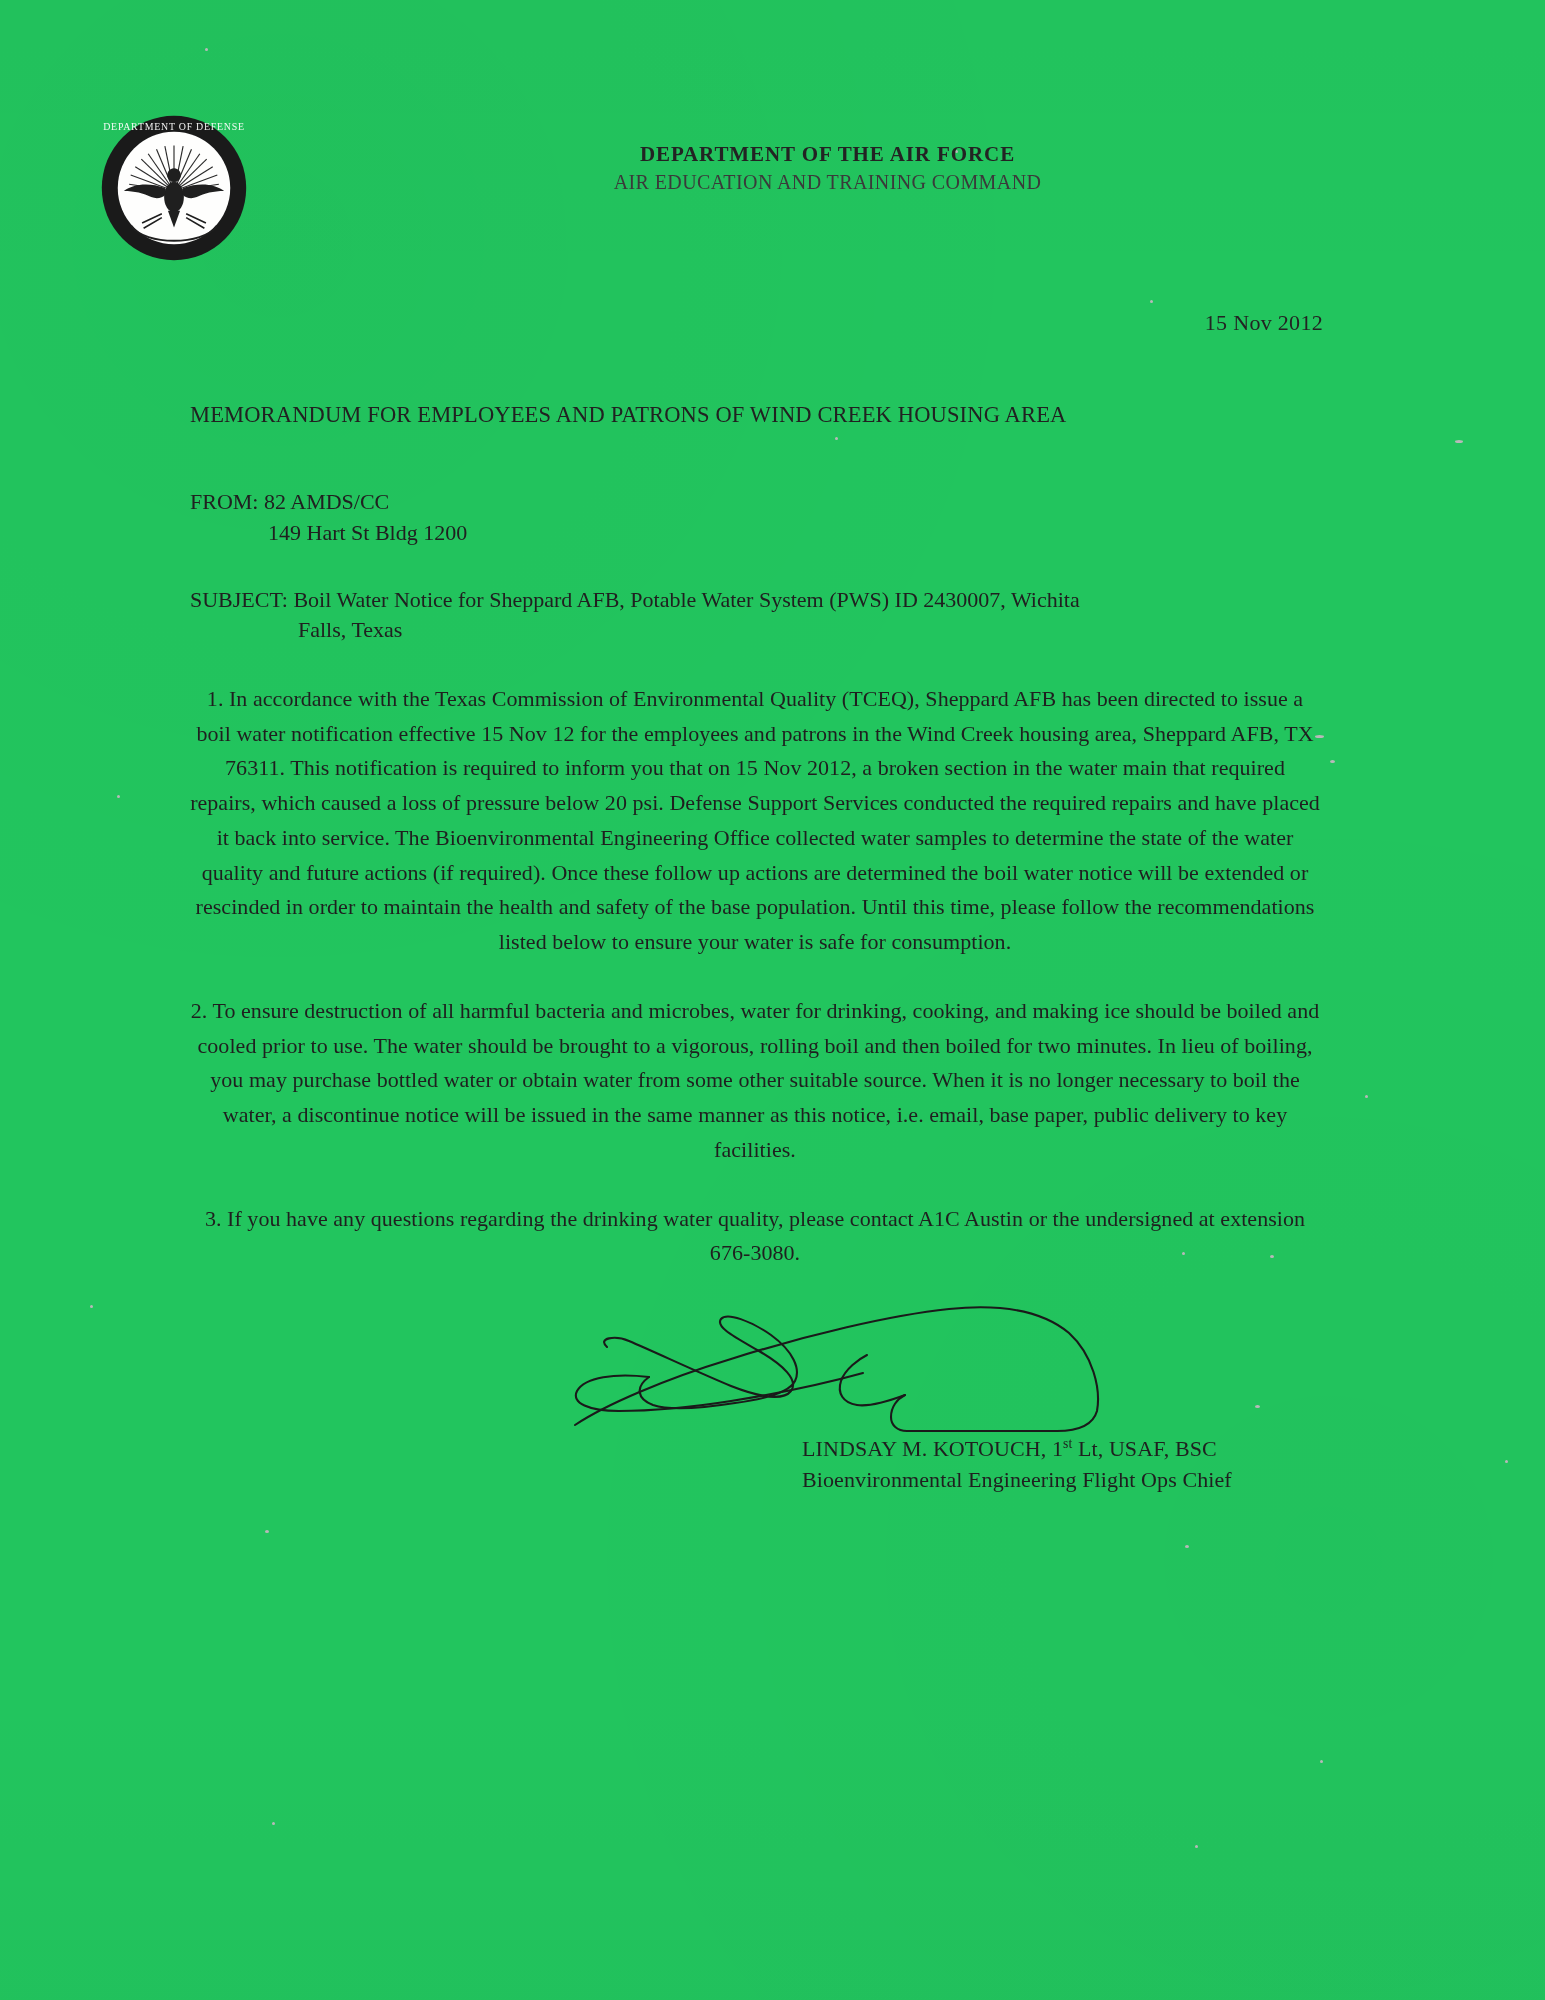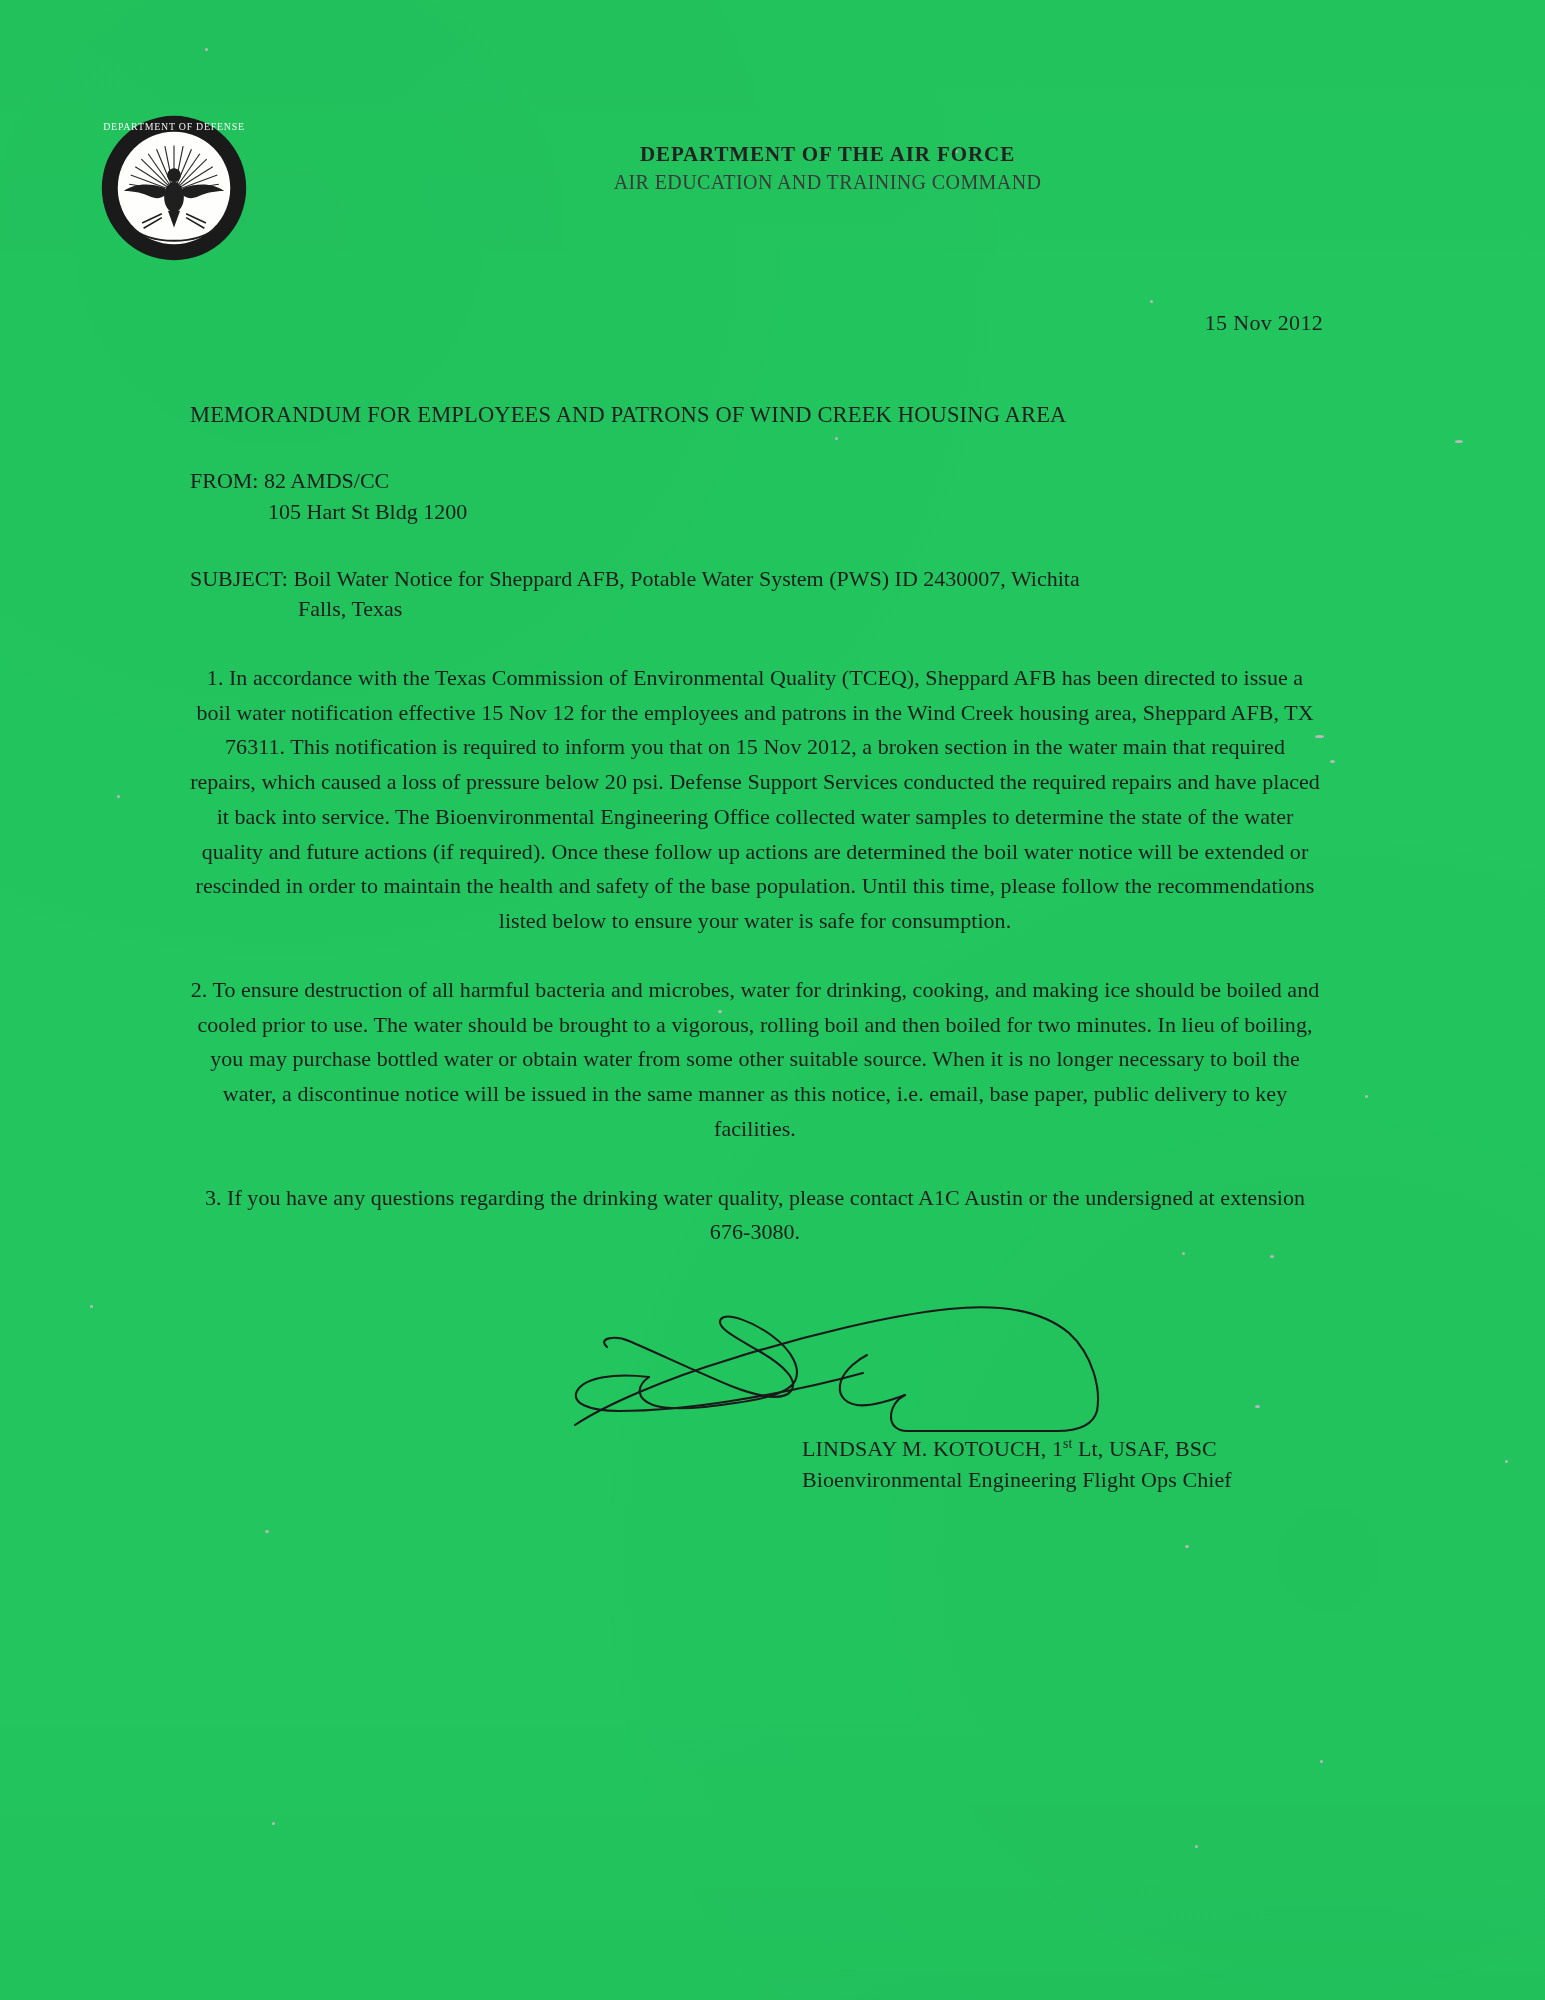--- a/index.html
+++ b/index.html
@@ -86,21 +86,21 @@
     position: absolute;
     left: 190px;
     top: 400px;
     width: 1130px;
   }
   .memo-for {
     font-size: 22.5px;
     letter-spacing: 0.15px;
     color: #212121;
     line-height: 1.35;
-    margin-bottom: 36px;
+    margin-bottom: 57px;
   }
   .block {
     font-size: 22px;
     line-height: 1.38;
     color: #202020;
     margin-bottom: 37px;
   }
   .indent-1 { padding-left: 78px; display: block; }
   .subject-wrap { margin-bottom: 36px; }
   .subject-cont { padding-left: 108px; display: block; }
@@ -224,21 +224,21 @@
   </div>
 
   <div class="date-line">15 Nov 2012</div>
 
   <div class="body-col">
 
     <div class="memo-for">MEMORANDUM FOR EMPLOYEES AND PATRONS OF WIND CREEK HOUSING AREA</div>
 
     <div class="block">
       <span>FROM: 82 AMDS/CC</span><br>
-      <span class="indent-1">105 Hart St Bldg 1200</span>
+      <span class="indent-1">149 Hart St Bldg 1200</span>
     </div>
 
     <div class="block subject-wrap">
       <span>SUBJECT:  Boil Water Notice for Sheppard AFB, Potable Water System (PWS) ID 2430007, Wichita</span><br>
       <span class="subject-cont">Falls, Texas</span>
     </div>
 
     <p class="para">1.  In accordance with the Texas Commission of Environmental Quality (TCEQ), Sheppard AFB has been directed to issue a boil water notification effective 15 Nov 12 for the employees and patrons in the Wind Creek housing area, Sheppard AFB, TX 76311.  This notification is required to inform you that on 15 Nov 2012, a broken section in the water main that required repairs, which caused a loss of pressure below 20 psi.  Defense Support Services conducted the required repairs and have placed it back into service.  The Bioenvironmental Engineering Office collected water samples to determine the state of the water quality and future actions (if required).  Once these follow up actions are determined the boil water notice will be extended or rescinded in order to maintain the health and safety of the base population.  Until this time, please follow the recommendations listed below to ensure your water is safe for consumption.</p>
     <p class="para">2.  To ensure destruction of all harmful bacteria and microbes, water for drinking, cooking, and making ice should be boiled and cooled prior to use.  The water should be brought to a vigorous, rolling boil and then boiled for two minutes.  In lieu of boiling, you may purchase bottled water or obtain water from some other suitable source.  When it is no longer necessary to boil the water, a discontinue notice will be issued in the same manner as this notice, i.e. email, base paper, public delivery to key facilities.</p>
     <p class="para">3.  If you have any questions regarding the drinking water quality, please contact A1C Austin or the undersigned at extension 676-3080.</p>

